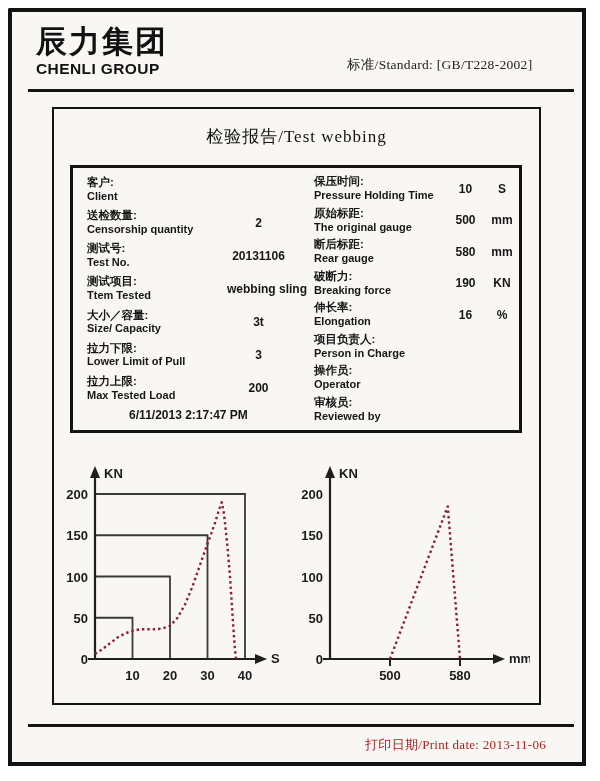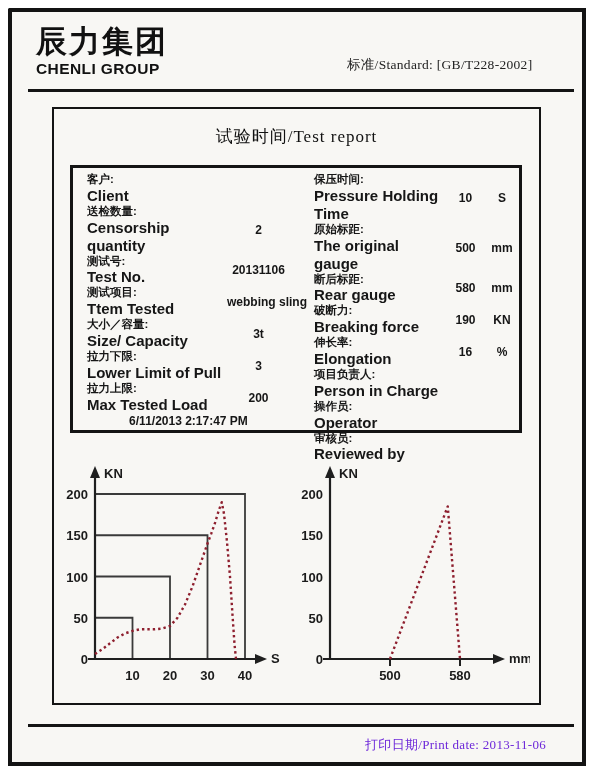--- a/index.html
+++ b/index.html
@@ -28,50 +28,50 @@
         box-sizing:border-box;padding:5px 0;}
   .tcol.left{width:50%;}
   .tcol.right{width:50%;}
   .trow{display:flex;align-items:center;}
   .tcol.left  .trow{padding-left:14px;}
   .tcol.right .trow{padding-left:18px;}
   .lbl{flex:none;line-height:1.2;}
   .tcol.left  .lbl{width:140px;}
   .tcol.right .lbl{width:132px;}
   .lbl .cn{font-size:11.5px;font-weight:700;}
-  .lbl .en{font-size:15px;font-weight:700;}
+  .lbl .en{font-size:11px;font-weight:700;}
   .val{flex:1;text-align:center;font-size:12px;font-weight:700;white-space:nowrap;}
   .unit{flex:none;text-align:left;font-size:12px;font-weight:700;}
   .tcol.left  .unit{width:6px;}
   .tcol.right .unit{width:34px;text-align:center;}
   
   .chart{position:absolute;top:352px;}
   .chart.c1{left:8px;}
   .chart.c2{left:246px;}
   
   .printdate{position:absolute;top:724px;right:36px;font-family:"Liberation Serif",serif;
-             font-size:13px;color:#6d28d9;letter-spacing:0.3px;}
+             font-size:13px;color:#b91c1c;letter-spacing:0.3px;}
 </style>
 </head>
 <body>
 
 <div class="page">
   <div class="outer">
 
     <div class="logo">
       <div class="logo-cn">辰力集团</div>
       <div class="logo-en">CHENLI GROUP</div>
     </div>
 
     <div class="standard">标准/Standard: [GB/T228-2002]</div>
 
     <div class="hrule top"></div>
 
     <div class="report">
-      <div class="title">试验时间/Test report</div>
+      <div class="title">检验报告/Test webbing</div>
 
       <div class="dtable">
         <div class="tcol left" id="col-left">
             <div class="trow">
     <div class="lbl">
       <div class="cn">客户:</div>
       <div class="en">Client</div>
     </div>
     <div class="val"></div>
     <div class="unit"></div>

